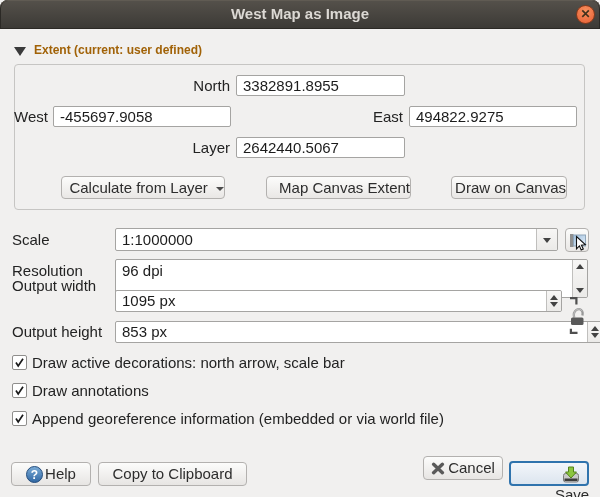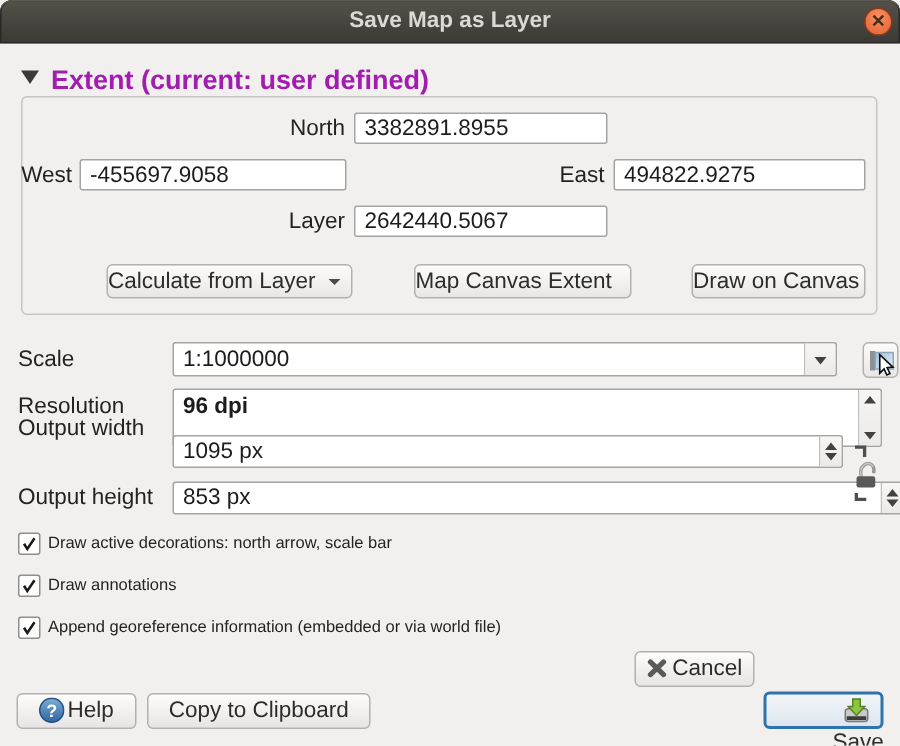--- a/index.html
+++ b/index.html
@@ -9,47 +9,47 @@
   .titlebar{left:0;top:0;width:600px;height:29px;
     background:linear-gradient(#55514b,#3b3935);
     border-radius:8px 8px 0 0;box-shadow:inset 0 1px 0 #605b53, inset 0 0 0 1px #2b2925;}
   .title{left:0;top:0;width:600px;height:29px;line-height:28px;text-align:center;
     color:#dcd9d4;font-weight:bold;font-size:15px;}
   .closebtn{left:576px;top:5px;width:19px;height:19px;border-radius:50%;
     background:radial-gradient(circle at 50% 32%,#f9925f,#e96a3e 75%);
     border:1px solid #873a1b;box-sizing:border-box;}
   .closex{left:572px;top:5px;width:27px;height:19px;text-align:center;line-height:19px;
     color:#41311c;font-weight:bold;font-size:12px;}
-  .grouphdr{left:34px;top:43px;font-weight:bold;font-size:18px;color:#a21caf;}
+  .grouphdr{left:34px;top:43px;font-weight:bold;font-size:12px;color:#a16207;}
   .tri{left:14px;top:47px;width:0;height:0;border-left:6.5px solid transparent;
     border-right:6.5px solid transparent;border-top:9px solid #3a3a3a;}
   .groupbox{left:14px;top:64px;width:571px;height:146px;border:1px solid #c6c5c3;
     border-radius:4px;box-sizing:border-box;}
   .lbl{font-size:15px;color:#232323;}
   .inp{background:#fff;border:1px solid #a5a4a2;border-radius:2px;box-sizing:border-box;
     height:21px;line-height:19px;padding-left:6px;font-size:15px;color:#1c1c1c;}
   .btn{background:linear-gradient(#fcfcfb,#e9e7e5);border:1px solid #b3b1af;border-radius:4px;
-    box-sizing:border-box;height:23px;line-height:21px;text-align:left;font-size:15px;color:#2d2d2d;margin-left:10px;}
+    box-sizing:border-box;height:23px;line-height:21px;text-align:right;font-size:15px;color:#2d2d2d;}
   .spin{position:absolute;right:0px;top:0px;bottom:0;border-left:1px solid #c0bfbd;
     background:linear-gradient(#f7f6f5,#ebeae8);border-radius:0 2px 2px 0;}
   .up{position:absolute;left:50%;margin-left:-4.5px;top:4px;width:0;height:0;border-left:4.5px solid transparent;
     border-right:4.5px solid transparent;border-bottom:5px solid #424242;}
   .dn{position:absolute;left:50%;margin-left:-4.5px;bottom:4px;width:0;height:0;border-left:4.5px solid transparent;
     border-right:4.5px solid transparent;border-top:5px solid #424242;}
   .cb{width:15px;height:15px;background:#fff;border:1px solid #8f8e8c;border-radius:2px;
     box-sizing:border-box;}
-  .cbl{font-size:11px;color:#232323;height:17px;line-height:17px;}
+  .cbl{font-size:15px;color:#232323;height:17px;line-height:17px;}
   .bbtn{background:linear-gradient(#fcfcfb,#e7e5e3);border:1px solid #b3b1af;border-radius:4px;
     box-sizing:border-box;height:24px;font-size:15px;color:#2d2d2d;text-align:center;line-height:22px;}
 </style>
 </head>
 <body>
 
   <div class="abs titlebar"></div>
-  <div class="abs title">Save Map as Layer</div>
+  <div class="abs title">West Map as Image</div>
   <div class="abs closebtn"></div>
   <div class="abs closex">✕</div>
 
   <div class="abs tri"></div>
   <div class="abs grouphdr">Extent (current: user defined)</div>
   <div class="abs groupbox"></div>
 
   <div class="abs lbl" style="left:130px;top:75px;width:100px;text-align:right;line-height:21px;">North</div>
   <div class="abs inp" style="left:236px;top:75px;width:169px;">3382891.8955</div>
 
@@ -80,21 +80,21 @@
           <stop offset="1" stop-color="#eef3f8"></stop>
         </linearGradient>
       </defs>
       <rect x="4" y="5" width="3.5" height="13" fill="#909090"></rect>
       <rect x="7.5" y="6" width="12" height="11" fill="url(#mg)" stroke="#8fa6ba" stroke-width="1"></rect>
       <path d="M10.5 7.5 L10.5 19.8 L13.4 16.9 L15.2 21 L17.3 20 L15.4 16.1 L19.3 15.7 Z" fill="#fff" stroke="#111" stroke-width="1.1"></path>
     </svg>
   </div>
 
   <div class="abs lbl" style="left:12px;top:259px;line-height:23px;">Resolution</div>
-  <div class="abs inp" style="left:115px;top:259px;width:473px;height:39px;line-height:21px;font-weight:bold;">96 dpi
+  <div class="abs inp" style="left:115px;top:259px;width:473px;height:39px;line-height:21px;">96 dpi
     <div class="spin" style="width:14px;">
       <div class="up"></div>
       <div class="dn"></div>
     </div>
   </div>
 
   <div class="abs lbl" style="left:12px;top:275px;line-height:22px;">Output width</div>
   <div class="abs inp" style="left:115px;top:290px;width:447px;height:22px;line-height:20px;">1095 px
     <div class="spin" style="width:14px;">
       <div class="up"></div>
@@ -141,21 +141,21 @@
       <defs>
         <linearGradient id="hg" x1="0" y1="0" x2="0" y2="1">
           <stop offset="0" stop-color="#7cadd8"></stop>
           <stop offset="1" stop-color="#2f66a2"></stop>
         </linearGradient>
       </defs>
       <circle cx="8.5" cy="8.5" r="8" fill="url(#hg)" stroke="#274f7e" stroke-width="1"></circle>
       <text x="8.5" y="13" text-anchor="middle" font-size="12" font-family="Liberation Sans" font-weight="bold" fill="#fff">?</text>
     </svg>Help</div>
   <div class="abs bbtn" style="left:98px;top:462px;width:149px;">Copy to Clipboard</div>
-  <div class="abs bbtn" style="left:423px;top:434px;width:80px;text-align:center;"><svg width="14" height="13" style="vertical-align:-2px;margin-right:3px;">
+  <div class="abs bbtn" style="left:423px;top:456px;width:80px;text-align:center;"><svg width="14" height="13" style="vertical-align:-2px;margin-right:3px;">
       <path d="M2.6 2.3 L11.4 10.7 M11.4 2.3 L2.6 10.7" stroke="#5a5a5a" stroke-width="3.4" stroke-linecap="round"></path>
     </svg>Cancel</div>
   <div class="abs bbtn" style="left:509px;top:461px;width:80px;height:25px;background:linear-gradient(#f3f6fa,#dce5ef);border:2px solid #2f73ad;line-height:21px;padding-left:44px;">
     <svg width="18" height="17" style="vertical-align:-3.5px;margin-right:1px;">
       <rect x="1.5" y="7.5" width="15" height="8.5" rx="2" fill="#c9c9c9" stroke="#7a7a7a" stroke-width="1"></rect>
       <rect x="2.5" y="12.5" width="13" height="2.5" fill="#3c3c3c"></rect>
       <path d="M6.5 1 L11.5 1 L11.5 6 L14.5 6 L9 12 L3.5 6 L6.5 6 Z" fill="#8cc63f" stroke="#55831f" stroke-width="1"></path>
     </svg>Save</div>
 
 </body></html>

